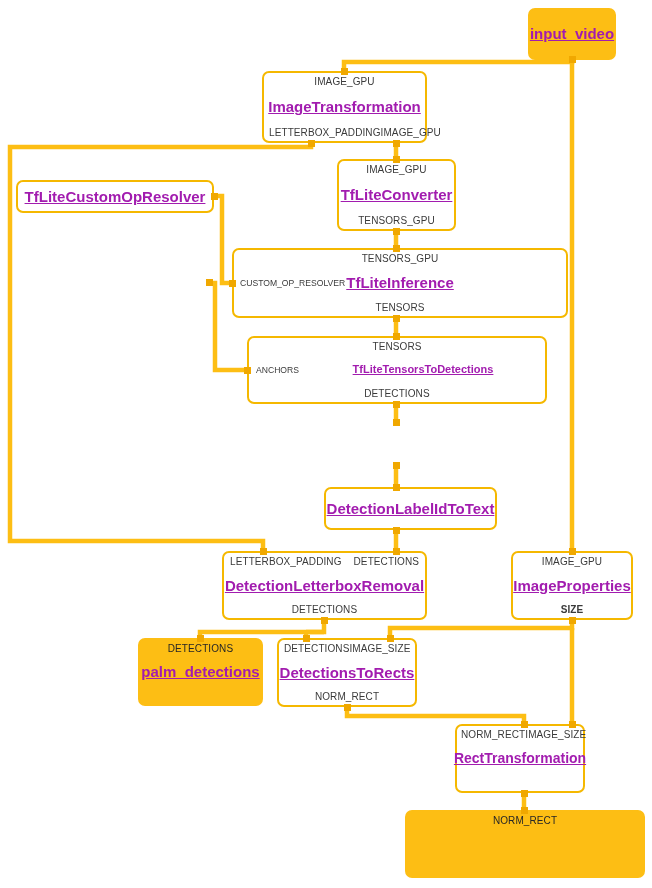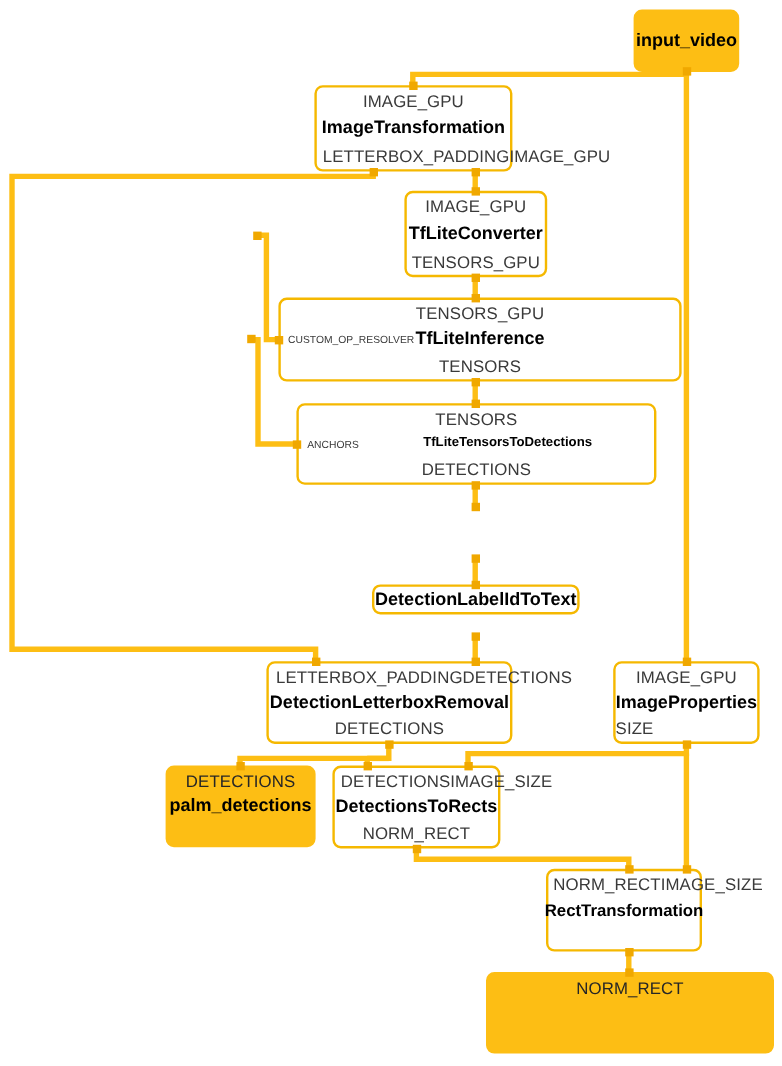--- a/index.html
+++ b/index.html
@@ -36,40 +36,41 @@
     justify-content: center;
     align-items: center;
   }
   .node.filled {
     background: #FDBE14;
     border-color: #FDBE14;
   }
   .node-title {
     font-size: 15px;
     font-weight: bold;
-    color: #000000;
+    color: #a21caf;
     line-height: 1.05;
     white-space: nowrap;
     text-align: center;
+    text-decoration: underline;
   }
   .node.big .node-title {
     font-size: 11px;
   }
   .ports {
     position: absolute;
     left: 0;
     right: 0;
     display: flex;
     box-sizing: border-box;
     pointer-events: none;
   }
   .ports.in  { top: 3px; }
   .ports.out { bottom: 3px; }
   .port-label {
-    font-size: 14px;
+    font-size: 10px;
     letter-spacing: 0.1px;
     color: #3a3a3a;
     white-space: nowrap;
     font-family: "Liberation Sans", sans-serif;
   }
   .node.filled .port-label { color: #262626; }
   .side-port {
     position: absolute;
     font-size: 8.6px;
     color: #3a3a3a;
@@ -150,20 +151,23 @@
       <span class="port-label">IMAGE_GPU</span>
     </div>
     <div class="node-title">TfLiteConverter</div>
     <div class="ports out" style="justify-content:center;">
       <span class="port-label">TENSORS_GPU</span>
     </div>
   </div>
   <div class="pin" style="left:393px;top:156px;"></div>
   <div class="pin" style="left:393px;top:228px;"></div>
 
+  <div class="node" style="left:16px;top:180px;width:198px;height:33px;">
+    <div class="node-title">TfLiteCustomOpResolver</div>
+  </div>
   <div class="pin" style="left:211px;top:193px;"></div>
 
   <div class="pin" style="left:206px;top:279px;"></div>
 
   <div class="node" style="left:232px;top:248px;width:336px;height:70px;">
     <div class="ports in" style="justify-content:center;">
       <span class="port-label">TENSORS_GPU</span>
     </div>
     <div class="node-title">TfLiteInference</div>
     <div class="ports out" style="justify-content:center;">
@@ -185,21 +189,21 @@
     </div>
     <span class="side-port" style="left:7px;top:50%;transform:translateY(-50%);">ANCHORS</span>
   </div>
   <div class="pin" style="left:393px;top:333px;"></div>
   <div class="pin" style="left:244px;top:367px;"></div>
   <div class="pin" style="left:393px;top:401px;"></div>
 
   <div class="pin" style="left:393px;top:419px;"></div>
   <div class="pin" style="left:393px;top:462px;"></div>
 
-  <div class="node" style="left:310px;top:487px;width:173px;height:25px;">
+  <div class="node" style="left:324px;top:487px;width:173px;height:43px;">
     <div class="node-title">DetectionLabelIdToText</div>
   </div>
   <div class="pin" style="left:393px;top:484px;"></div>
   <div class="pin" style="left:393px;top:527px;"></div>
 
   <div class="node" style="left:222px;top:551px;width:205px;height:69px;">
     <div class="ports in" style="justify-content:space-between;padding:0 6px;">
       <span class="port-label">LETTERBOX_PADDING</span>
       <span class="port-label">DETECTIONS</span>
     </div>
@@ -210,21 +214,21 @@
   </div>
   <div class="pin" style="left:260px;top:548px;"></div>
   <div class="pin" style="left:393px;top:548px;"></div>
   <div class="pin" style="left:321px;top:617px;"></div>
 
   <div class="node" style="left:511px;top:551px;width:122px;height:69px;">
     <div class="ports in" style="justify-content:center;">
       <span class="port-label">IMAGE_GPU</span>
     </div>
     <div class="node-title">ImageProperties</div>
-    <div class="ports out" style="justify-content:flex-start;">
+    <div class="ports out" style="justify-content:center;font-weight:bold;">
       <span class="port-label">SIZE</span>
     </div>
   </div>
   <div class="pin" style="left:569px;top:548px;"></div>
   <div class="pin" style="left:569px;top:617px;"></div>
 
   <div class="node filled" style="left:138px;top:638px;width:125px;height:68px;">
     <div class="ports in" style="justify-content:center;">
       <span class="port-label">DETECTIONS</span>
     </div>

